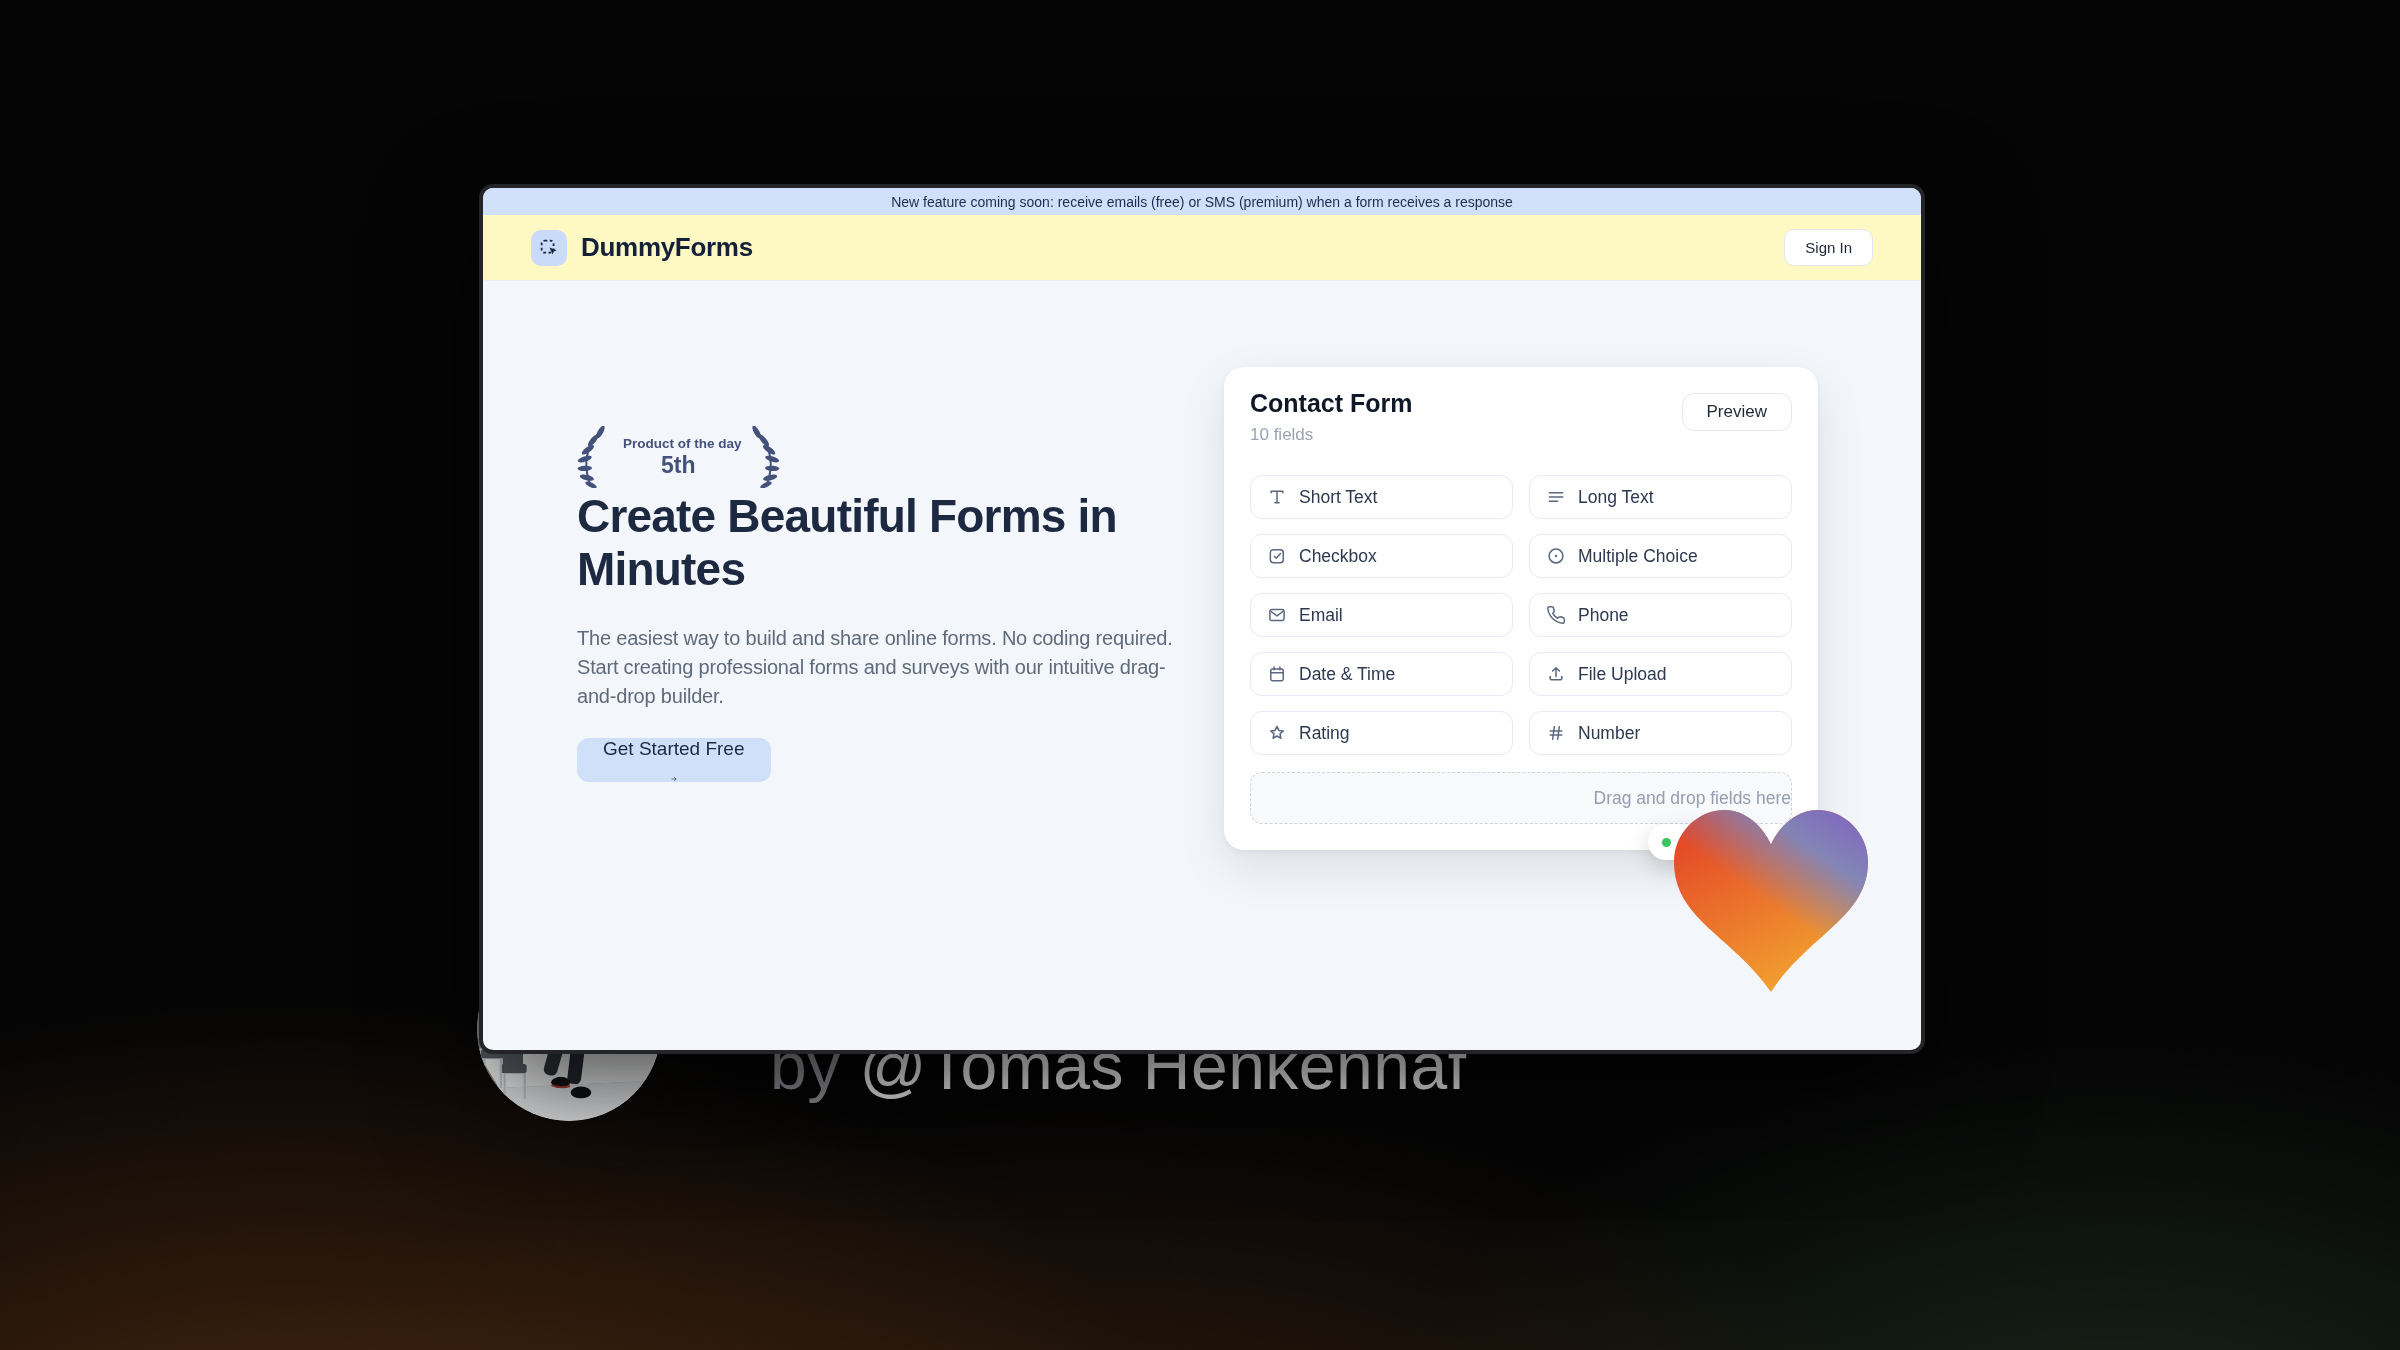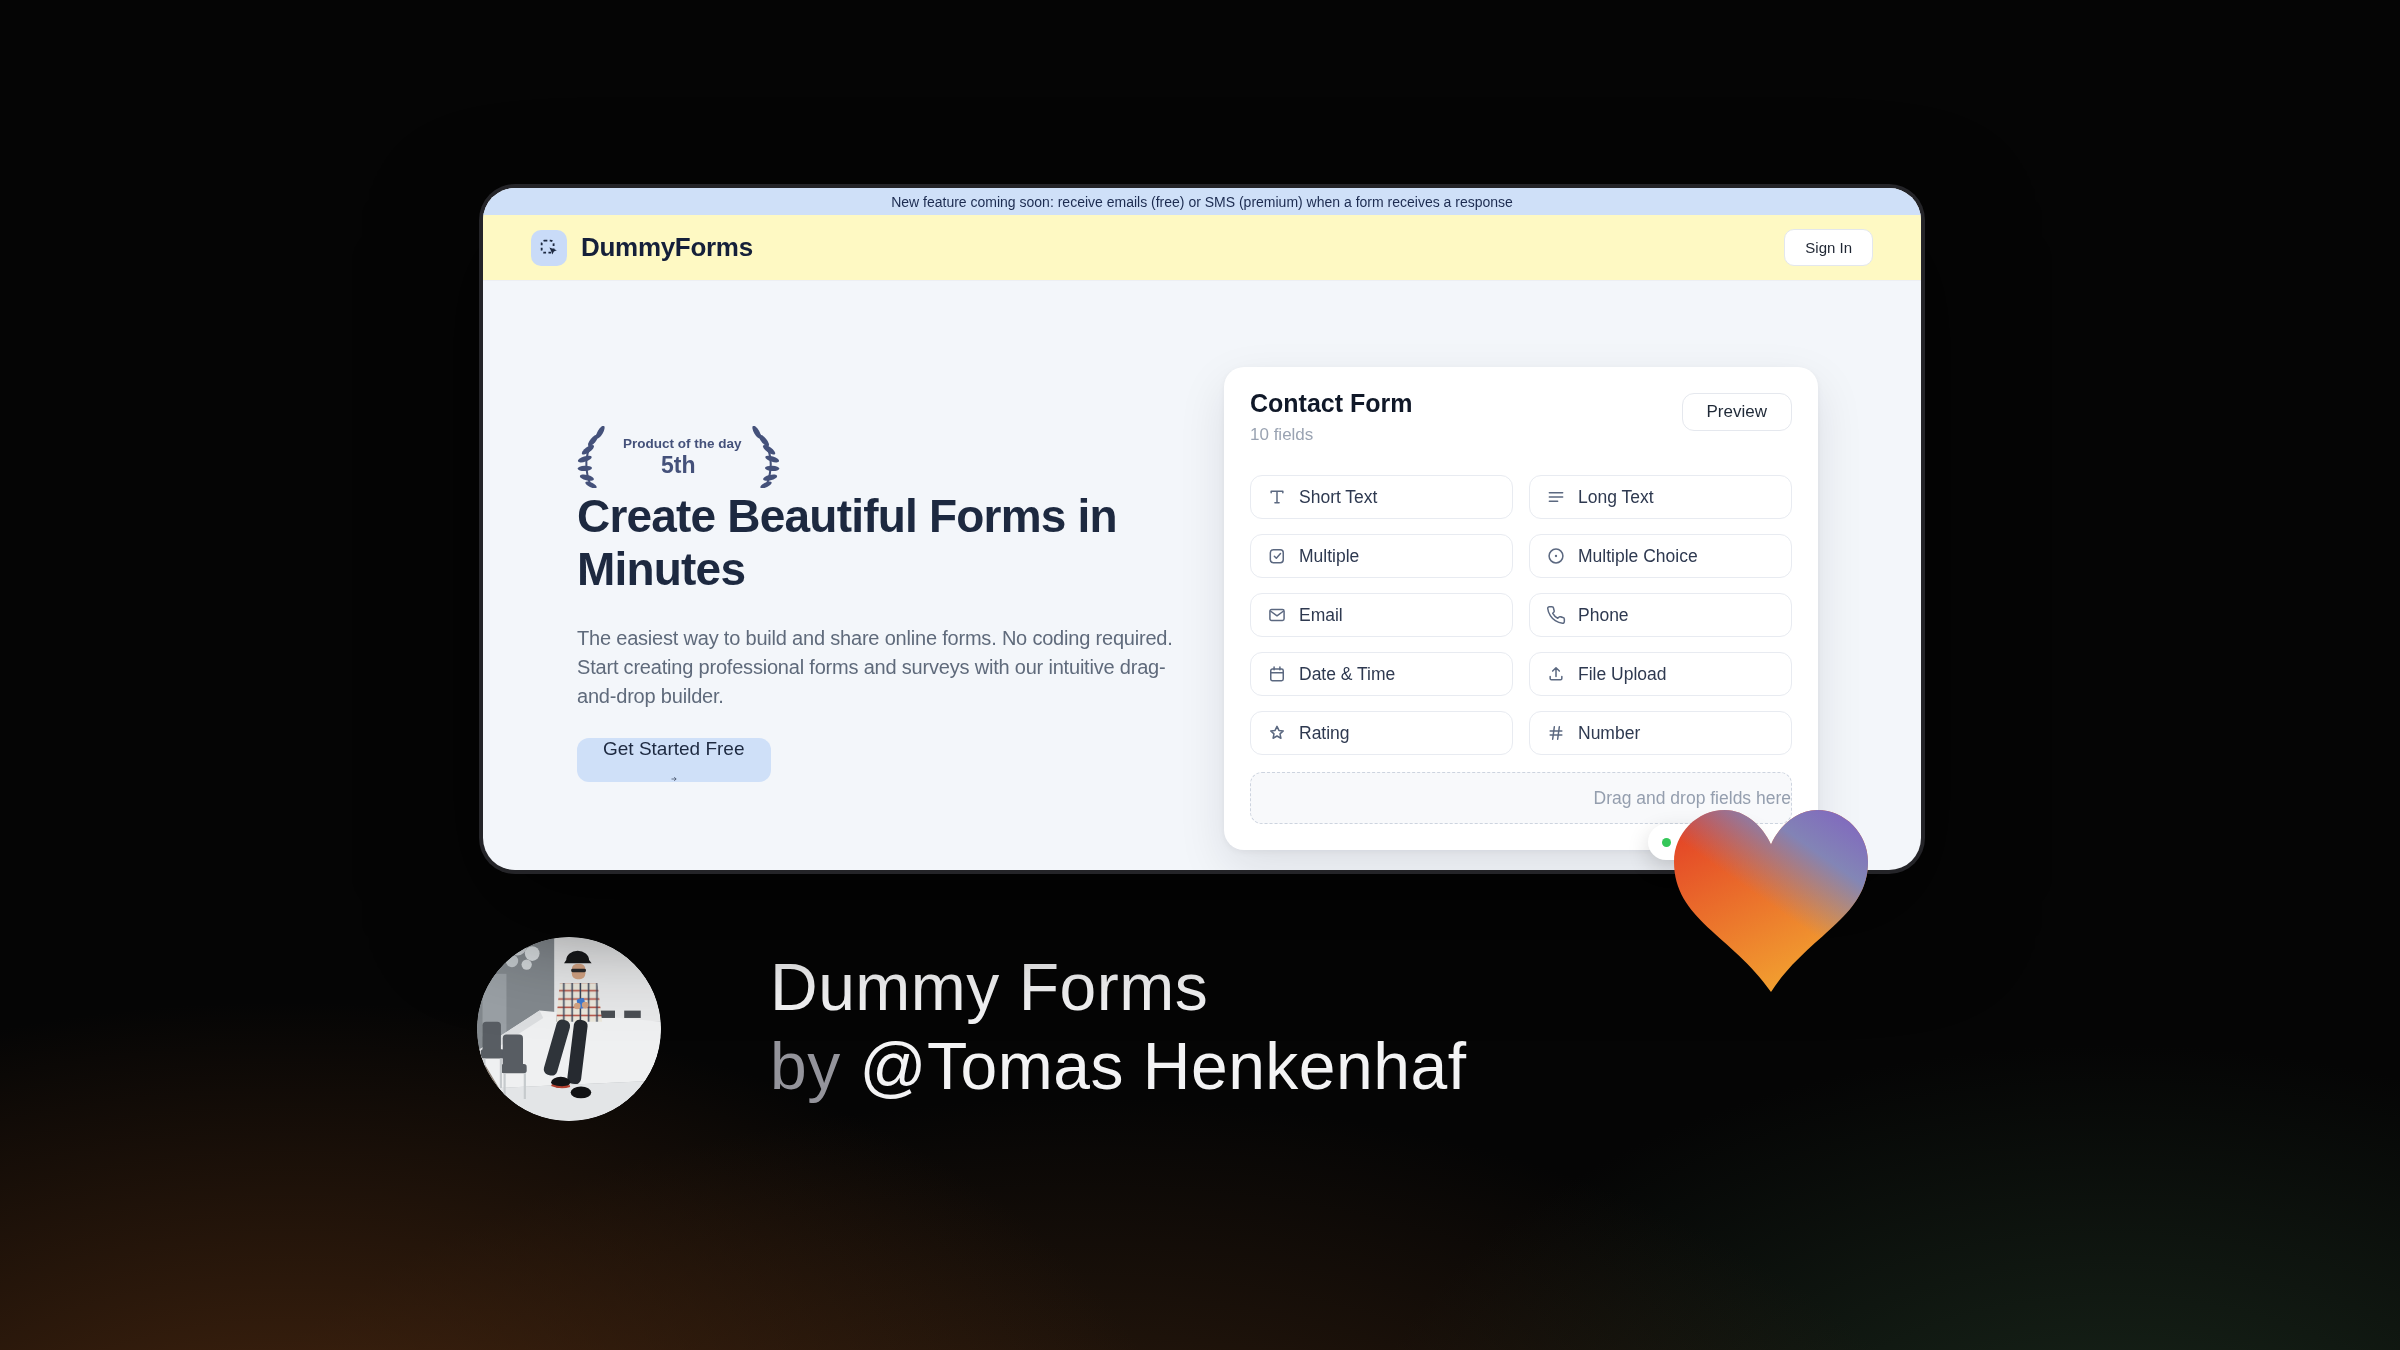--- a/index.html
+++ b/index.html
@@ -6,22 +6,22 @@
   body{
     width:2400px;height:1350px;overflow:hidden;position:relative;
     font-family:"Liberation Sans","DejaVu Sans",sans-serif;
     background:
       radial-gradient(1500px 850px at 12% 112%, #4a2810 0%, rgba(10,5,2,0) 60%),
       radial-gradient(1700px 950px at 45% 120%, #3a2210 0%, rgba(0,0,0,0) 55%),
       radial-gradient(1400px 850px at 88% 112%, #1b2a1d 0%, rgba(0,0,0,0) 55%),
       #050505;
   }
   .app-window{
-    position:absolute;left:483px;top:188px;width:1438px;height:682px;
-    border-radius:32px;background:#f3f6fa;overflow:hidden;
+    position:absolute;left:483px;top:188px;width:1438px;height:862px;
+    border-radius:10px;background:#f3f6fa;overflow:hidden;
     box-shadow:0 0 0 4px #242428, 0 40px 110px rgba(0,0,0,.7);
     z-index:1;
   }
   .banner{
     position:absolute;top:0;left:0;right:0;height:27px;background:#cfe0f8;
     color:#1c2b50;font-size:14px;display:flex;align-items:center;justify-content:center;
   }
   .app-header{
     position:absolute;top:27px;left:0;right:0;height:66px;background:#fef9c3;
     border-bottom:1px solid #edeff3;display:flex;align-items:center;
@@ -174,21 +174,21 @@
           <span>Long Text</span>
         </div>
 
         <div class="field-cell">
           <span class="field-icon">
             <svg viewBox="0 0 24 24" fill="none" stroke="#5b6880" stroke-width="1.8" stroke-linecap="round" stroke-linejoin="round">
               <rect x="4" y="4.5" width="15.5" height="15.5" rx="3.5"></rect>
               <path d="M8.8 12.3l2.4 2.4 5-5.6"></path>
             </svg>
           </span>
-          <span>Multiple</span>
+          <span>Checkbox</span>
         </div>
 
         <div class="field-cell">
           <span class="field-icon">
             <svg viewBox="0 0 24 24" fill="none" stroke="#5b6880" stroke-width="1.8">
               <circle cx="12" cy="12" r="8.3"></circle>
               <circle cx="12" cy="12" r="1.4" fill="#5b6880" stroke="none"></circle>
             </svg>
           </span>
           <span>Multiple Choice</span>

